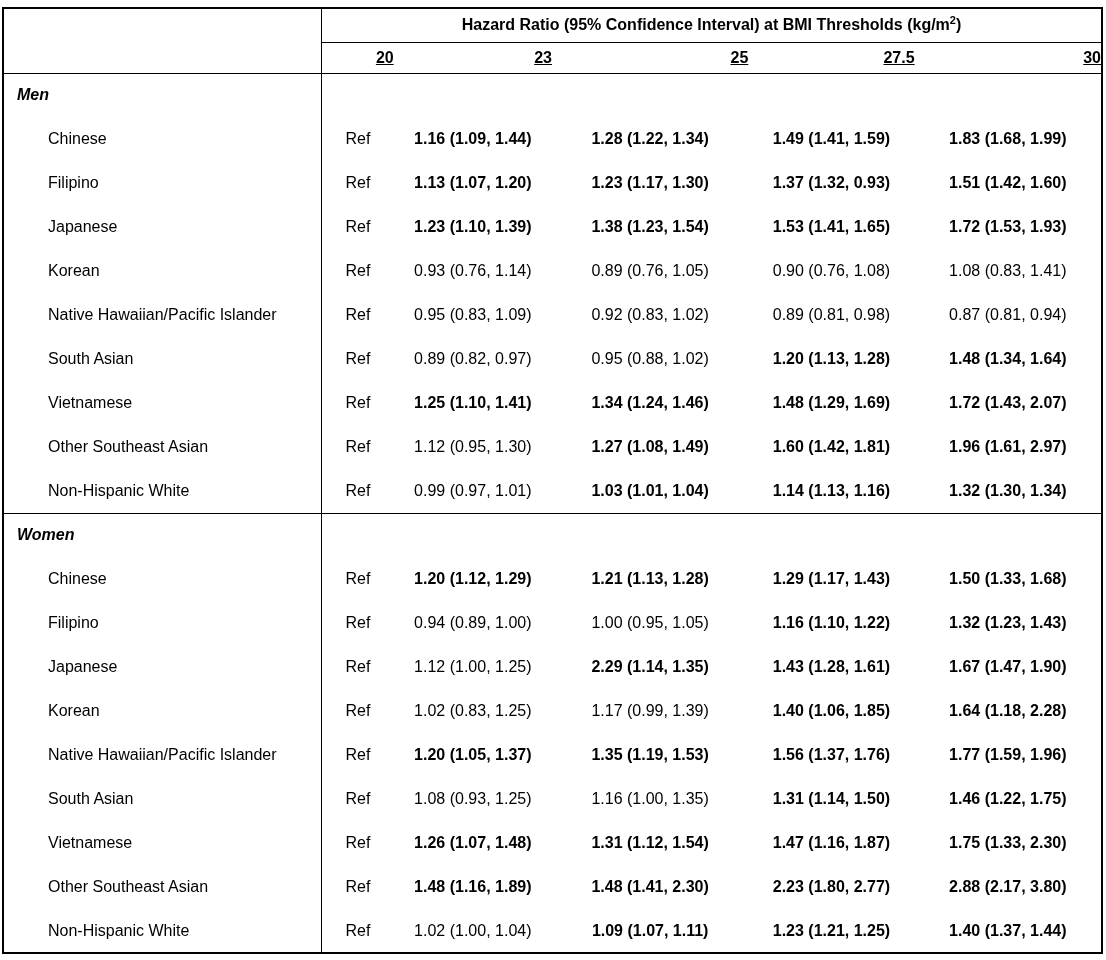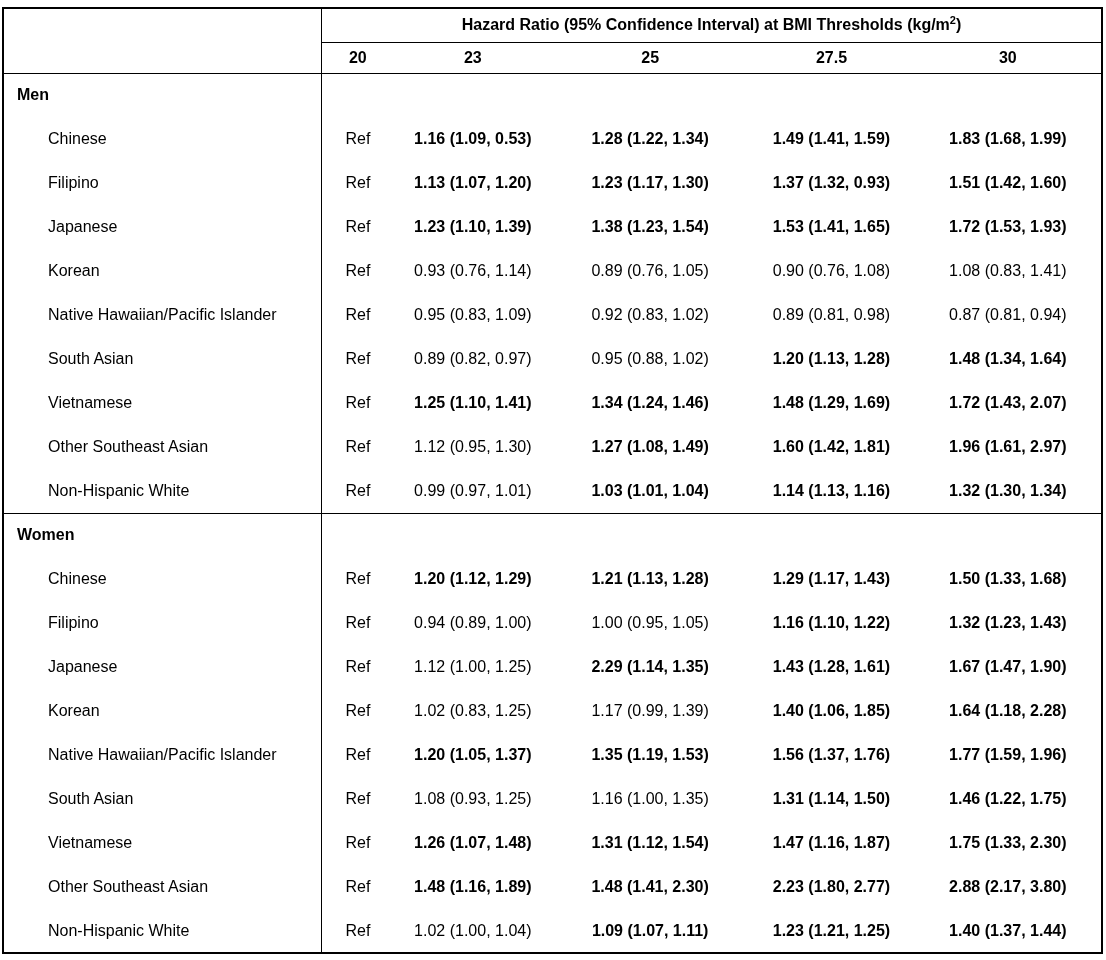--- a/index.html
+++ b/index.html
@@ -51,34 +51,36 @@
   th.main-title {
     text-align: center;
     font-weight: bold;
     border-bottom: 1.5px solid #000000;
   }
   th.main-title sup {
     font-size: 11px;
     line-height: 0;
   }
   th.threshold {
-    text-align: center;
+    text-align: right;
     font-weight: bold;
     border-bottom: 1.5px solid #000000;
+    text-decoration: underline;
   }
 
   
   tbody tr { height: 44px; }
   td.label {
     text-align: left;
     border-right: 1.5px solid #000000;
   }
   td.section-label {
     font-weight: bold;
     padding-left: 13px;
+    font-style: italic;
   }
   td.group-label {
     padding-left: 44px;
   }
   tr.section-row.divided td {
     border-top: 1.5px solid #000000;
   }
   td.ref, td.val {
     text-align: center;
   }
@@ -117,21 +119,21 @@
           <td class="label section-label">Men</td>
           <td class="empty"></td>
           <td class="empty"></td>
           <td class="empty"></td>
           <td class="empty"></td>
           <td class="empty"></td>
         </tr>
         <tr class="data-row">
           <td class="label group-label">Chinese</td>
           <td class="ref">Ref</td>
-          <td class="val bold">1.16 (1.09, 0.53)</td>
+          <td class="val bold">1.16 (1.09, 1.44)</td>
           <td class="val bold">1.28 (1.22, 1.34)</td>
           <td class="val bold">1.49 (1.41, 1.59)</td>
           <td class="val bold">1.83 (1.68, 1.99)</td>
         </tr>
         <tr class="data-row">
           <td class="label group-label">Filipino</td>
           <td class="ref">Ref</td>
           <td class="val bold">1.13 (1.07, 1.20)</td>
           <td class="val bold">1.23 (1.17, 1.30)</td>
           <td class="val bold">1.37 (1.32, 0.93)</td>

